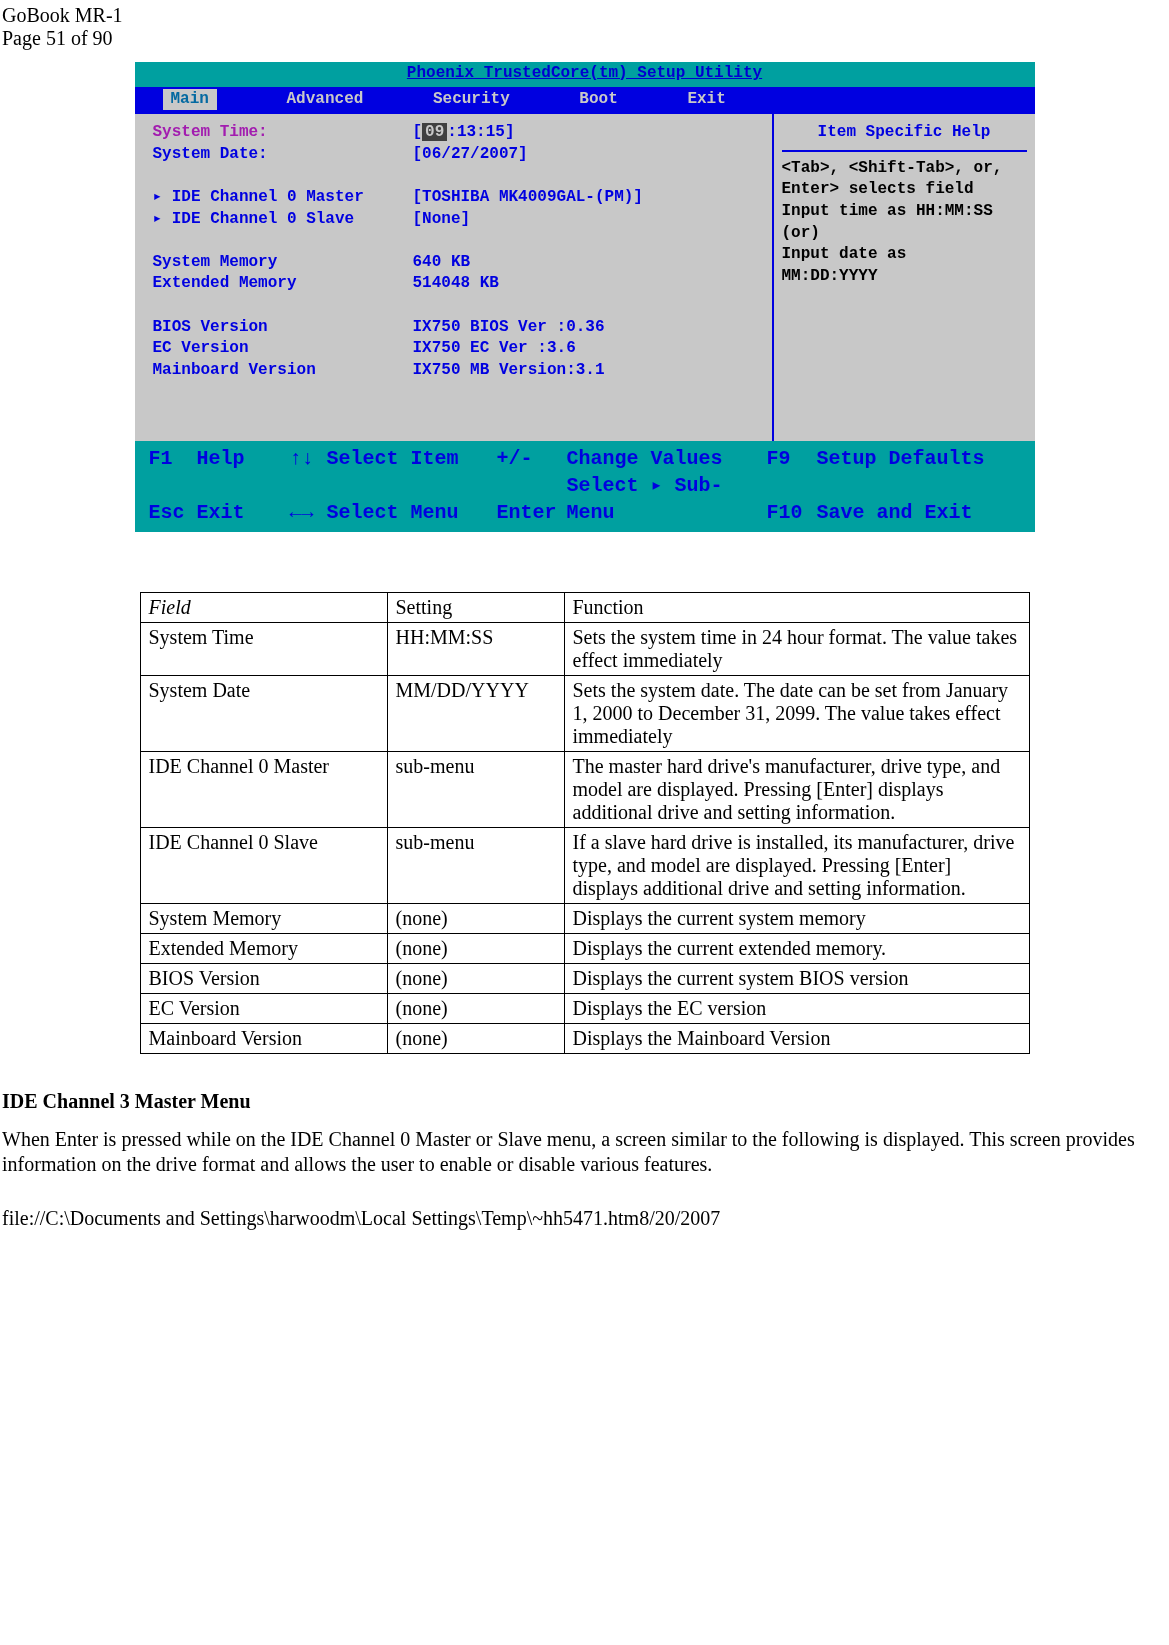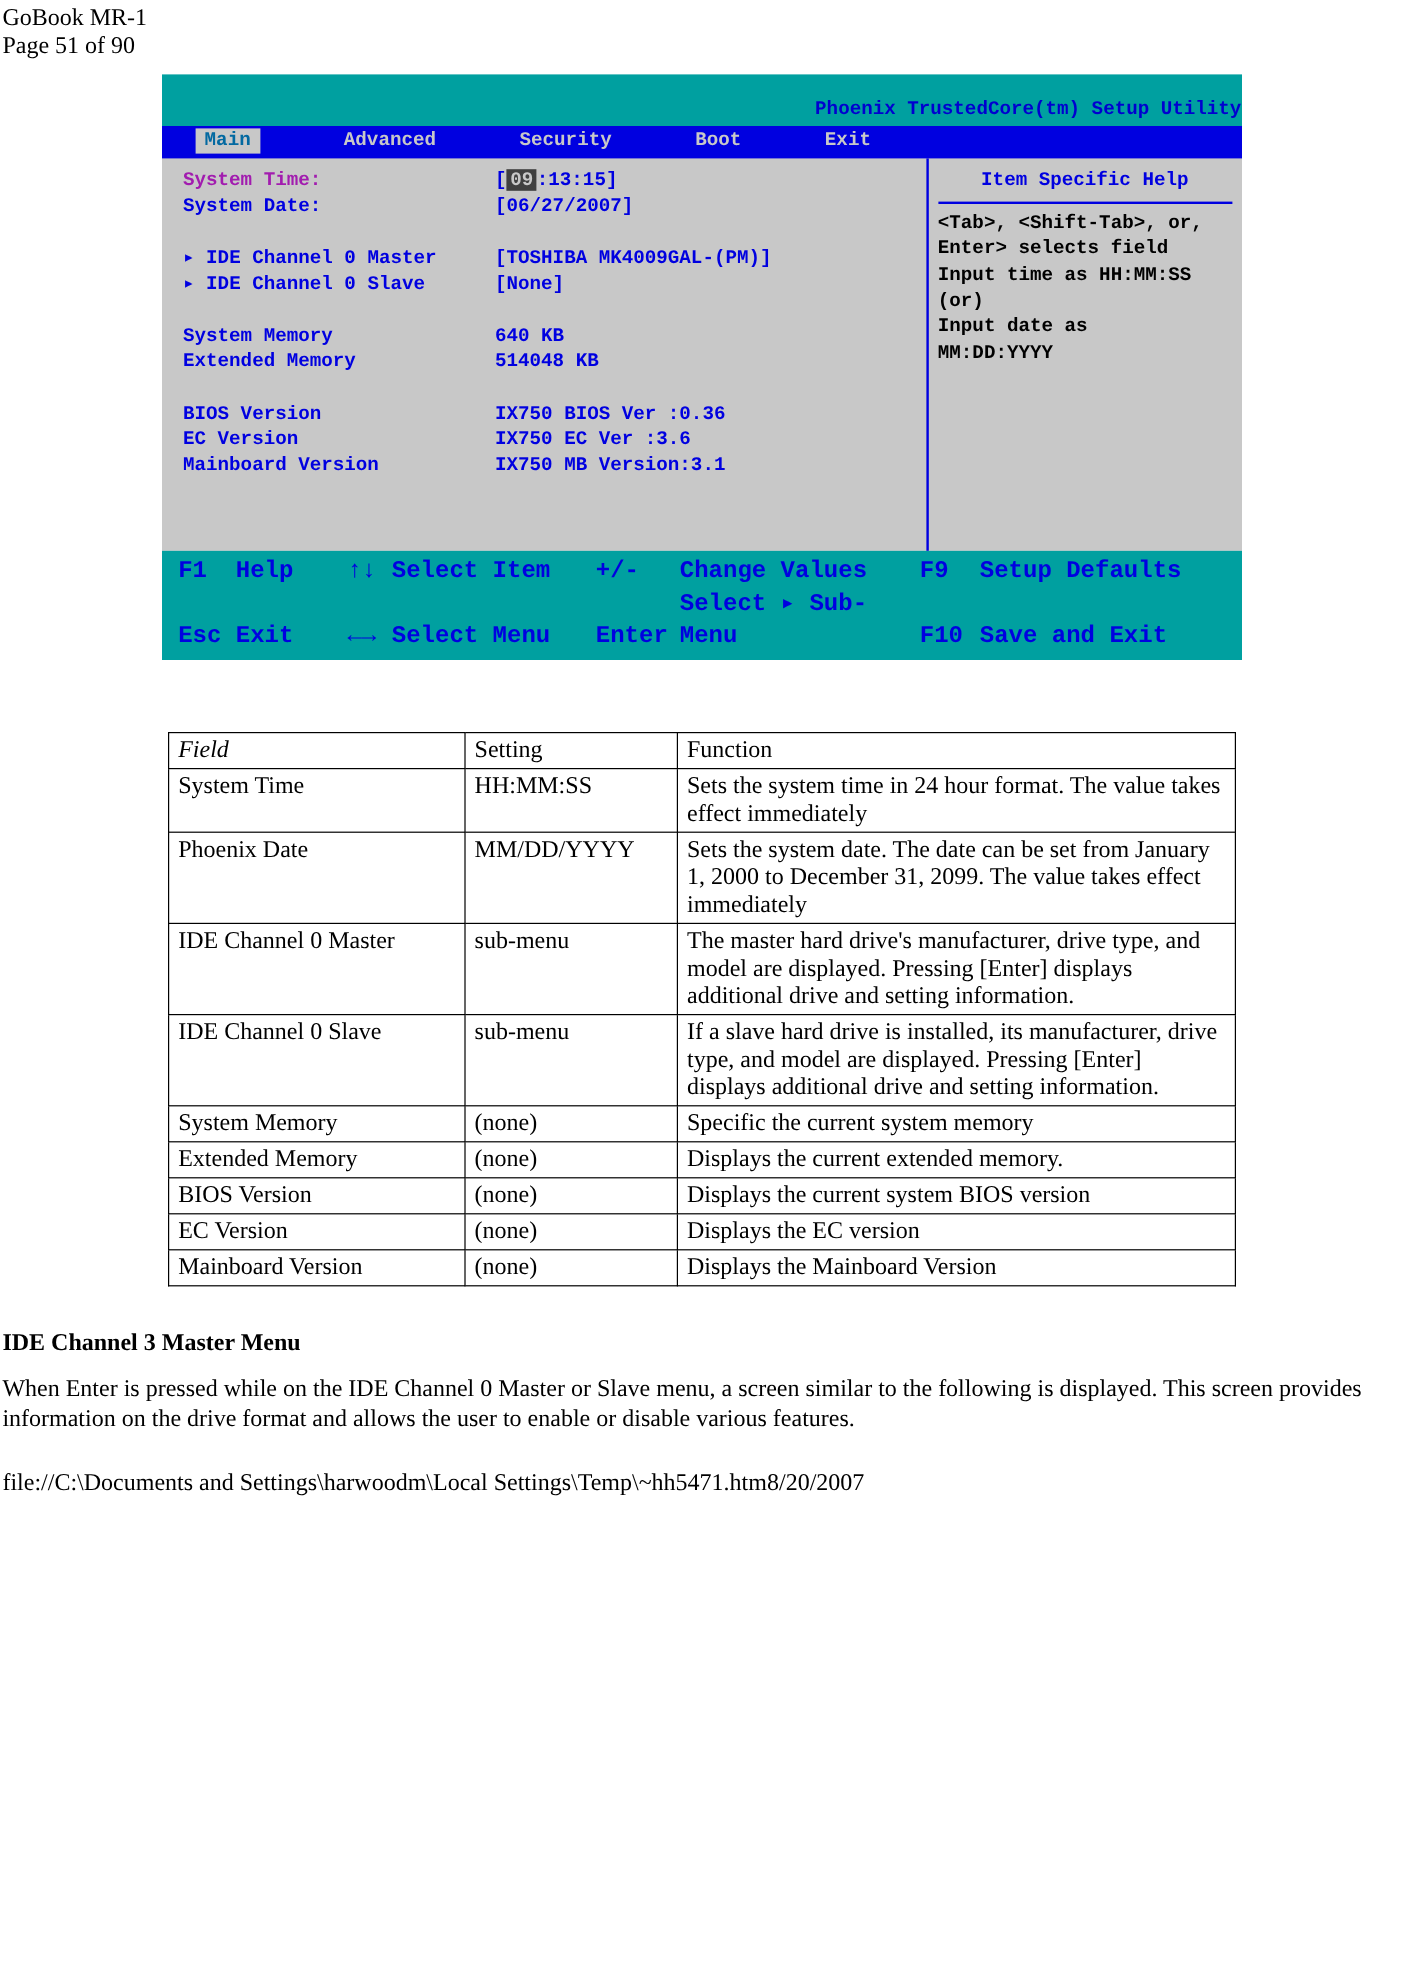--- a/index.html
+++ b/index.html
@@ -30,22 +30,23 @@
     }
     .bios {
       font-family: "Courier New", monospace;
       font-size: 16px;
       line-height: 1.35;
       font-weight: bold;
     }
     .bios-title {
       background: #00a0a0;
       color: #0000d0;
-      text-align: right;
-      padding: 19px 0 2px;
+      text-align: center;
+      padding: 1px 0 2px;
+      text-decoration: underline;
     }
     .bios-menu {
       background: #0000e0;
       color: #c8c8c8;
       padding: 2px 0 2px 20px;
     }
     .bios-menu span {
       display: inline-block;
       margin-right: 60px;
     }
@@ -213,38 +214,38 @@
     <td class="col-field">Field</td>
     <td class="col-setting">Setting</td>
     <td>Function</td>
   </tr>
   <tr>
         <td>System Time</td>
         <td>HH:MM:SS</td>
         <td>Sets the system time in 24 hour format. The value takes effect immediately</td>
       </tr>
   <tr>
-        <td>Phoenix Date</td>
+        <td>System Date</td>
         <td>MM/DD/YYYY</td>
         <td>Sets the system date. The date can be set from January 1, 2000 to December 31, 2099. The value takes effect immediately</td>
       </tr>
   <tr>
         <td>IDE Channel 0 Master</td>
         <td>sub-menu</td>
         <td>The master hard drive's manufacturer, drive type, and model are displayed.  Pressing [Enter] displays additional drive and setting information.</td>
       </tr>
   <tr>
         <td>IDE Channel 0 Slave</td>
         <td>sub-menu</td>
         <td>If a slave hard drive is installed, its manufacturer, drive type, and model are displayed.  Pressing [Enter] displays additional drive and setting information.</td>
       </tr>
   <tr>
         <td>System Memory</td>
         <td>(none)</td>
-        <td>Specific the current system memory</td>
+        <td>Displays the current system memory</td>
       </tr>
   <tr>
         <td>Extended Memory</td>
         <td>(none)</td>
         <td>Displays the current extended memory.</td>
       </tr>
   <tr>
         <td>BIOS Version</td>
         <td>(none)</td>
         <td>Displays the current system BIOS version</td>

